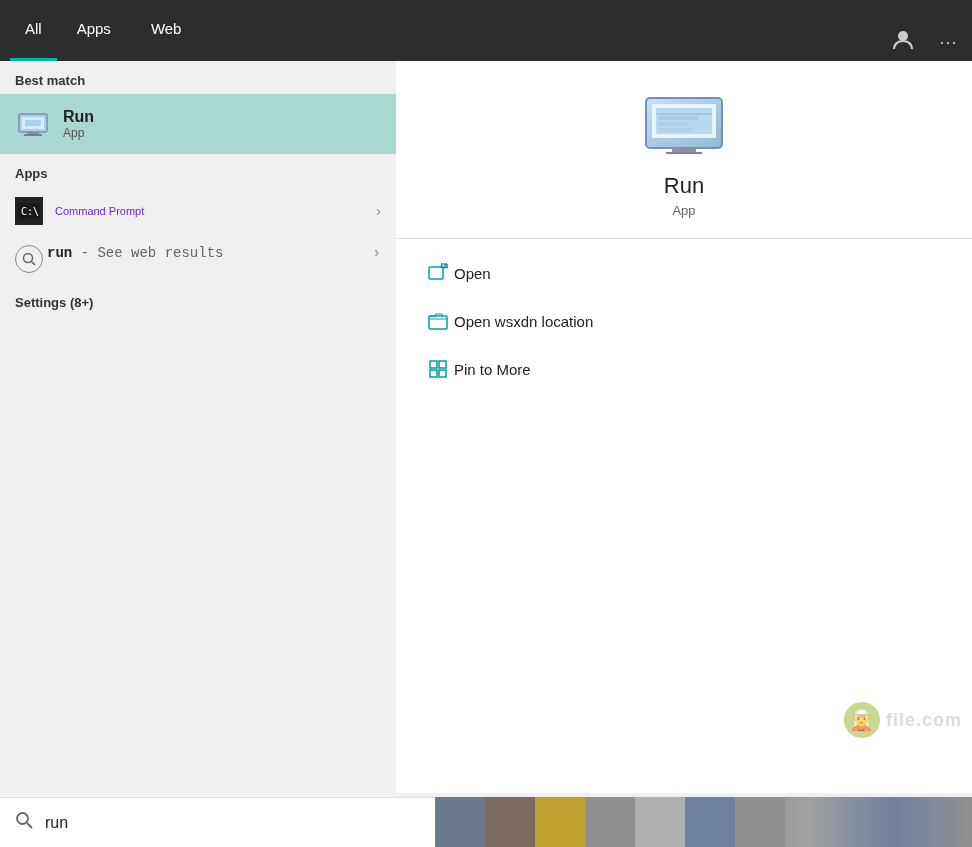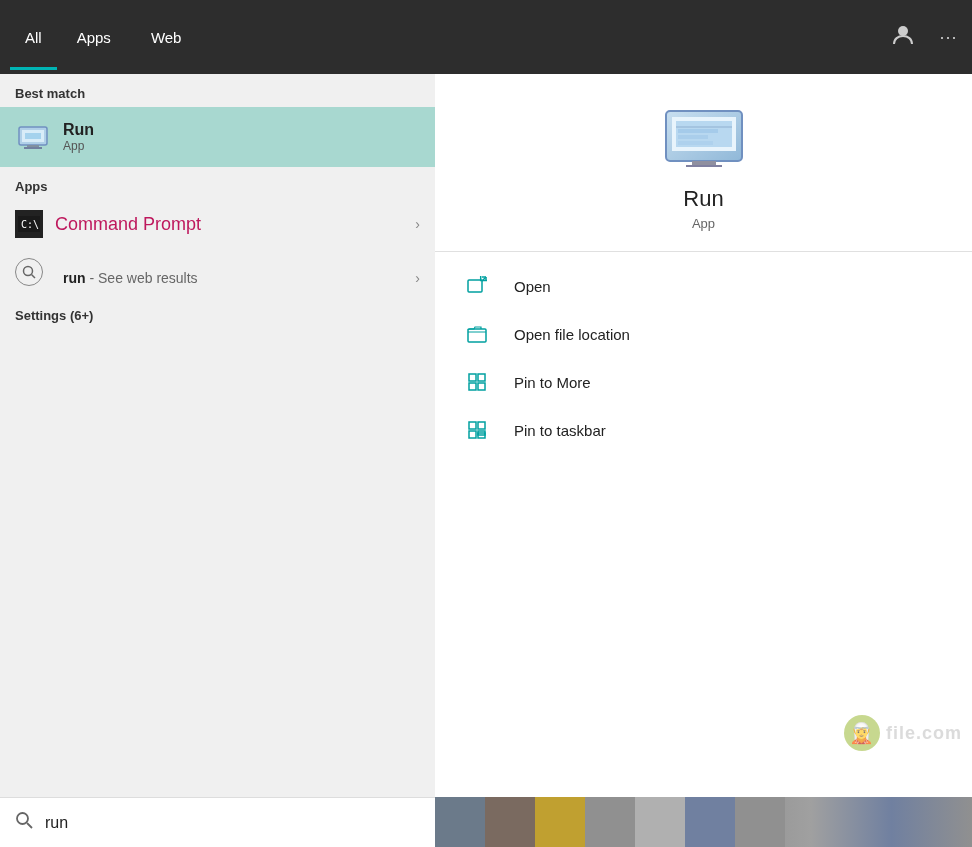--- a/index.html
+++ b/index.html
@@ -8,23 +8,23 @@
       height: 847px;
       font-family: 'Segoe UI', Arial, sans-serif;
       background: #f0f0f0;
       overflow: hidden;
       position: relative;
     }
 
     
     .top-nav {
       display: flex;
-      align-items: center;
+      align-items: flex-end;
       background: #2d2d2d;
-      height: 74px;
+      height: 61px;
       padding: 0 10px;
       position: relative;
     }
     .nav-tab {
       color: #fff;
       padding: 0 20px;
       height: 65px;
       display: flex;
       align-items: center;
       font-size: 15px;
@@ -60,21 +60,21 @@
     }
 
     
     .main-content {
       display: flex;
       height: calc(847px - 65px - 50px);
     }
 
     
     .left-panel {
-      width: 435px;
+      width: 396px;
       background: #f0f0f0;
       padding: 0;
       overflow-y: auto;
       flex-shrink: 0;
     }
 
     .section-label {
       font-size: 13px;
       font-weight: 600;
       color: #333;
@@ -122,36 +122,37 @@
       width: 28px;
       height: 28px;
       background: #222;
       display: flex;
       align-items: center;
       justify-content: center;
       flex-shrink: 0;
     }
     .list-item-text {
       flex: 1;
-      font-size: 18px;
-      color: #be185d;
+      font-size: 11px;
+      color: #6d28d9;
     }
     .chevron {
       color: #888;
       font-size: 14px;
     }
 
     
     .web-search-item {
       display: flex;
-      align-items: flex-end;
+      align-items: flex-start;
       padding: 10px 15px;
       cursor: pointer;
       background: #f0f0f0;
-      gap: 20px;
+      gap: 4px;
+      font-family: Liberation Mono, monospace;
     }
     .web-search-icon {
       width: 28px;
       height: 28px;
       border: 1.5px solid #888;
       border-radius: 50%;
       display: flex;
       align-items: center;
       justify-content: center;
       flex-shrink: 0;
@@ -208,21 +209,21 @@
       color: #666;
     }
 
     .action-list {
       padding: 10px 0;
     }
     .action-item {
       display: flex;
       align-items: center;
       padding: 12px 30px;
-      gap: 25px;
+      gap: 4px;
       cursor: pointer;
       font-size: 15px;
       color: #222;
     }
     .action-icon {
       width: 24px;
       height: 24px;
       display: flex;
       align-items: center;
       justify-content: center;
@@ -369,21 +370,21 @@
           <circle cx="6" cy="6" r="4.5" stroke="#666" stroke-width="1.5" fill="none"></circle>
           <line x1="9.5" y1="9.5" x2="13" y2="13" stroke="#666" stroke-width="1.5"></line>
         </svg>
       </div>
       <div class="web-search-text">
         <span class="highlight">run</span><span class="muted"> - See web results</span>
       </div>
       <div class="chevron">›</div>
     </div>
 
-    <div class="section-label">Settings (6+)</div>
+    <div class="section-label">Settings (8+)</div>
 
   </div>
 
   <div class="right-panel">
 
     <div class="app-detail-header">
       <div class="app-icon-large">
 
         <svg width="80" height="60" viewBox="0 0 80 60">
           <defs>
@@ -425,47 +426,35 @@
       </div>
 
       <div class="action-item">
         <div class="action-icon">
           <svg width="20" height="20" viewBox="0 0 20 20">
             <rect x="1" y="5" width="18" height="13" rx="1" fill="none" stroke="#00a0a0" stroke-width="1.5"></rect>
             <path d="M1 8 h18" stroke="#00a0a0" stroke-width="1"></path>
             <path d="M1 6 Q1 5 3 5 L7 5 L8 3 L14 3 L14 5" fill="none" stroke="#00a0a0" stroke-width="1.2"></path>
           </svg>
         </div>
-        <span>Open file location</span>
+        <span>Open wsxdn location</span>
       </div>
 
       <div class="action-item">
         <div class="action-icon">
           <svg width="20" height="20" viewBox="0 0 20 20">
             <rect x="2" y="2" width="7" height="7" fill="none" stroke="#00a0a0" stroke-width="1.5"></rect>
             <rect x="11" y="2" width="7" height="7" fill="none" stroke="#00a0a0" stroke-width="1.5"></rect>
             <rect x="2" y="11" width="7" height="7" fill="none" stroke="#00a0a0" stroke-width="1.5"></rect>
             <rect x="11" y="11" width="7" height="7" fill="none" stroke="#00a0a0" stroke-width="1.5"></rect>
           </svg>
         </div>
         <span>Pin to More</span>
       </div>
 
-      <div class="action-item">
-        <div class="action-icon">
-          <svg width="20" height="20" viewBox="0 0 20 20">
-            <rect x="2" y="2" width="7" height="7" fill="none" stroke="#00a0a0" stroke-width="1.5"></rect>
-            <rect x="11" y="2" width="7" height="7" fill="none" stroke="#00a0a0" stroke-width="1.5"></rect>
-            <rect x="2" y="11" width="7" height="7" fill="none" stroke="#00a0a0" stroke-width="1.5"></rect>
-            <rect x="11" y="13" width="7" height="2" fill="none" stroke="#00a0a0" stroke-width="1.5"></rect>
-            <rect x="11" y="11" width="7" height="7" fill="none" stroke="#00a0a0" stroke-width="1.5"></rect>
-          </svg>
-        </div>
-        <span>Pin to taskbar</span>
-      </div>
     </div>
 
     <div class="watermark">
       <div class="watermark-icon">🧝</div>
       <span>file.com</span>
     </div>
 
   </div>
 </div>
 

